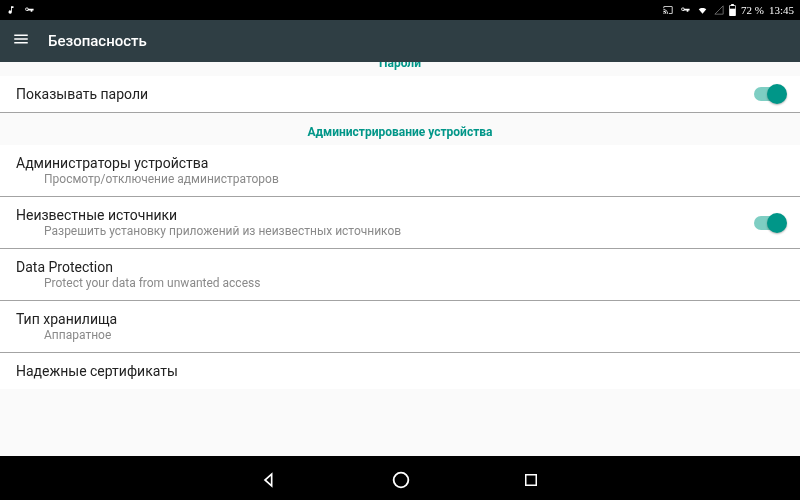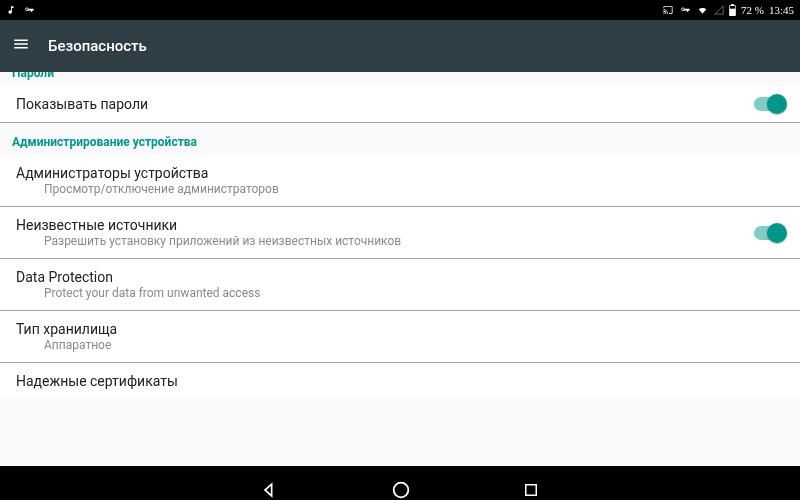--- a/index.html
+++ b/index.html
@@ -1,25 +1,25 @@
 <!DOCTYPE html>
 <html><head>
 <meta charset="utf-8">
 <style>
   * { margin: 0; padding: 0; box-sizing: border-box; }
   html, body { width: 800px; height: 500px; font-family: Roboto, "Helvetica Neue", Arial, sans-serif; background: #fff; overflow: hidden; }
   .statusbar { height: 20px; background: #000; color: #fff; display: flex; align-items: center; justify-content: space-between; padding: 0 6px; font-size: 11px; }
   .statusbar .left, .statusbar .right { display: flex; align-items: center; gap: 6px; font-family: Liberation Serif, serif; }
   .statusbar .right { gap: 5px; }
   .statusbar svg { display: block; }
-  .appbar { height: 52px; background: #2f3e44; color: #fff; display: flex; align-items: center; padding: 0 12px; gap: 18px; }
+  .appbar { height: 42px; background: #2f3e44; color: #fff; display: flex; align-items: center; padding: 0 12px; gap: 18px; }
   .appbar .title { font-size: 15px; font-weight: 500; }
   .hamburger { cursor: pointer; }
   .content { height: 394px; overflow-y: hidden; background: #fafafa; }
-  .section-header { color: #009688; font-size: 12px; font-weight: 700; padding: 12px 12px 6px; }
+  .section-header { color: #009688; font-size: 12px; font-weight: 700; padding: 12px 12px 6px; text-align: center; }
   .section-header.cut { padding-top: 0; margin-top: -6px; }
   .row { padding: 10px 16px; border-bottom: 1px solid #a3a3a3; display: flex; align-items: center; justify-content: space-between; background: #fff; }
   .row.noborder { border-bottom: none; }
   .row .texts { display: flex; flex-direction: column; gap: 1px; }
   .row .primary { font-size: 14px; color: #212121; }
   .row .secondary { font-size: 12px; color: #8a8a8a; margin-left: 28px; }
   .switch { position: relative; width: 30px; height: 14px; cursor: pointer; flex-shrink: 0; margin-left: 12px; }
   .switch .track { position: absolute; inset: 0; background: #7ecec3; border-radius: 7px; }
   .switch .thumb { position: absolute; right: -3px; top: -3px; width: 20px; height: 20px; border-radius: 50%; background: #009688; box-shadow: 0 1px 2px rgba(0,0,0,.3); }
   .navbar { height: 48px; background: #000; display: flex; align-items: center; justify-content: center; gap: 110px; }

